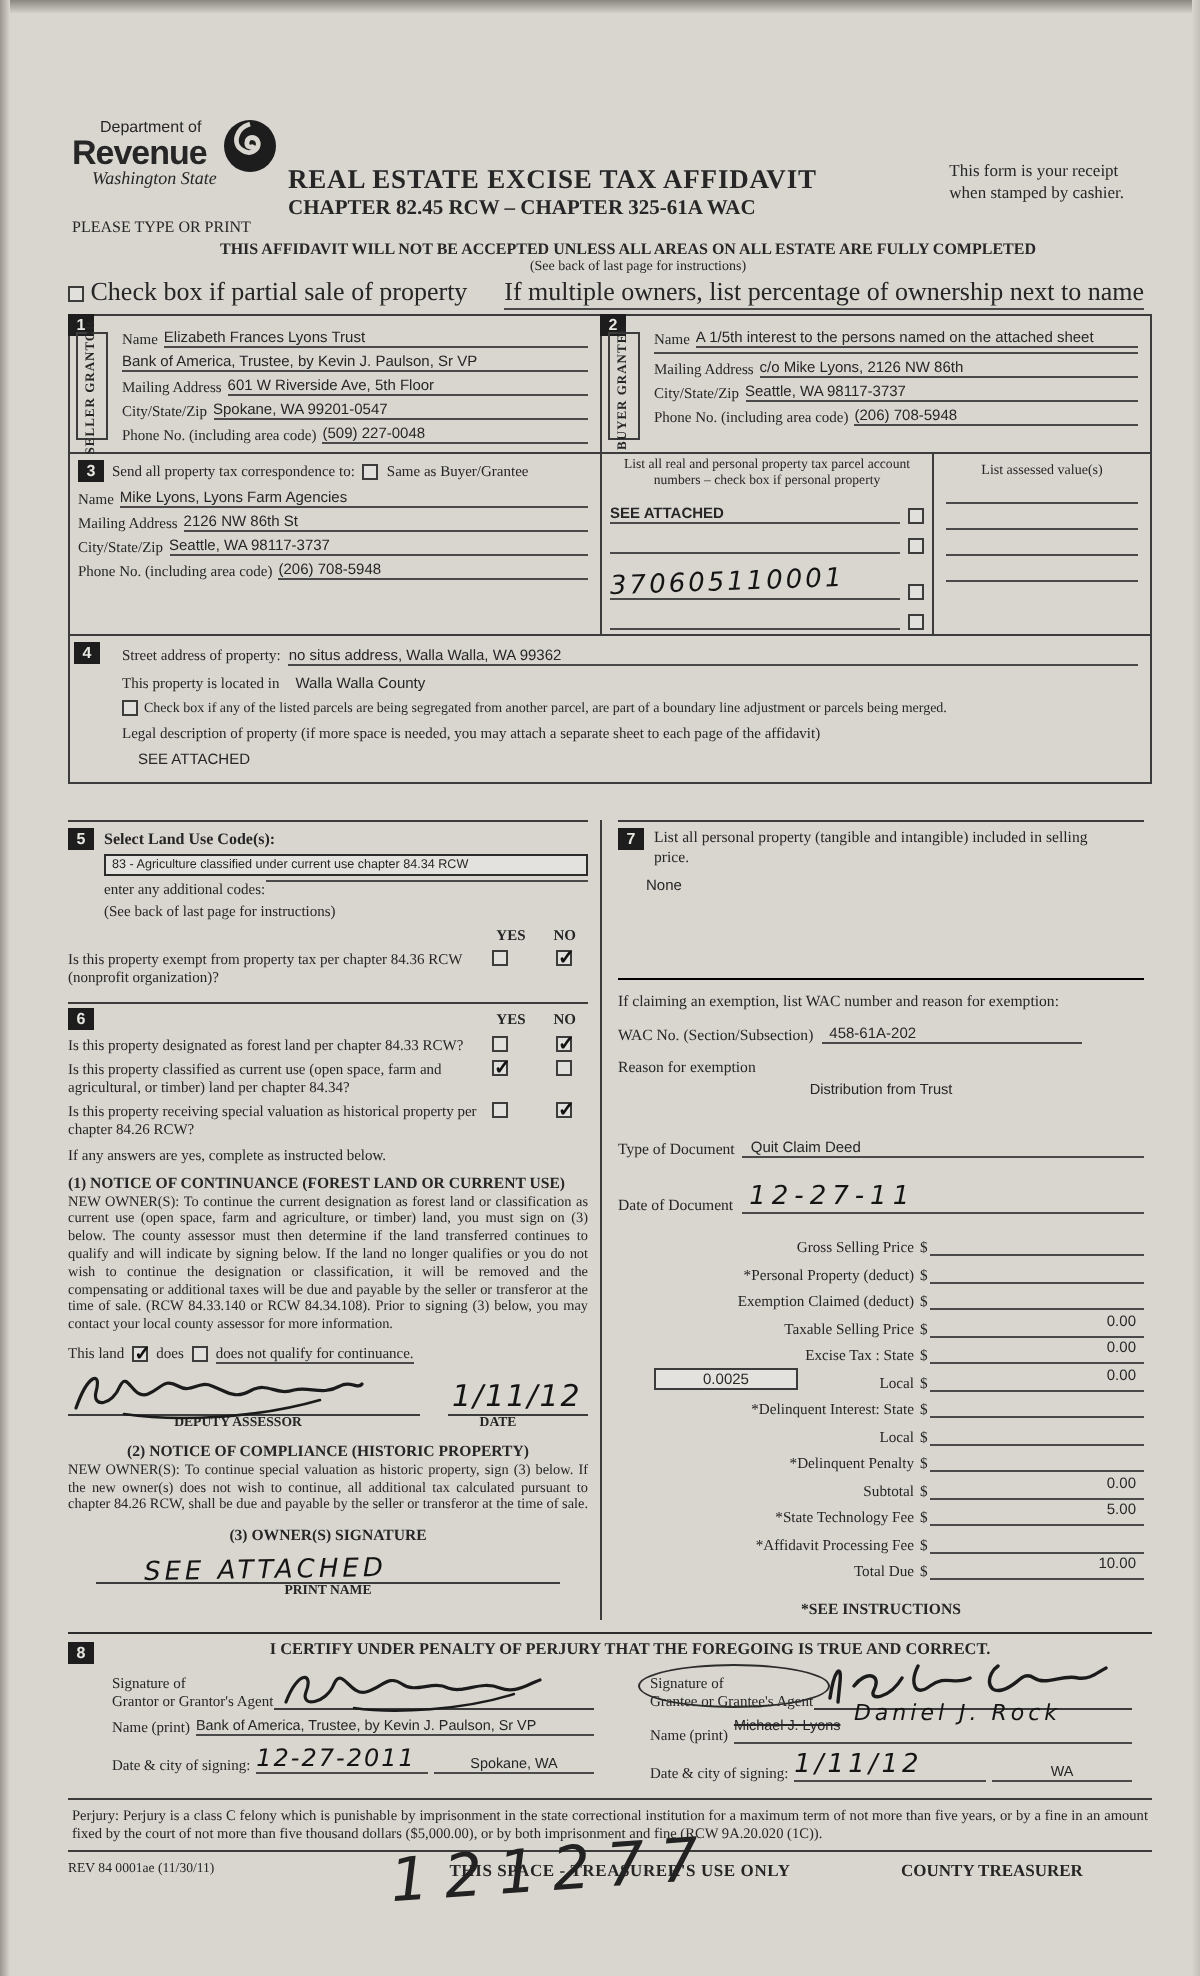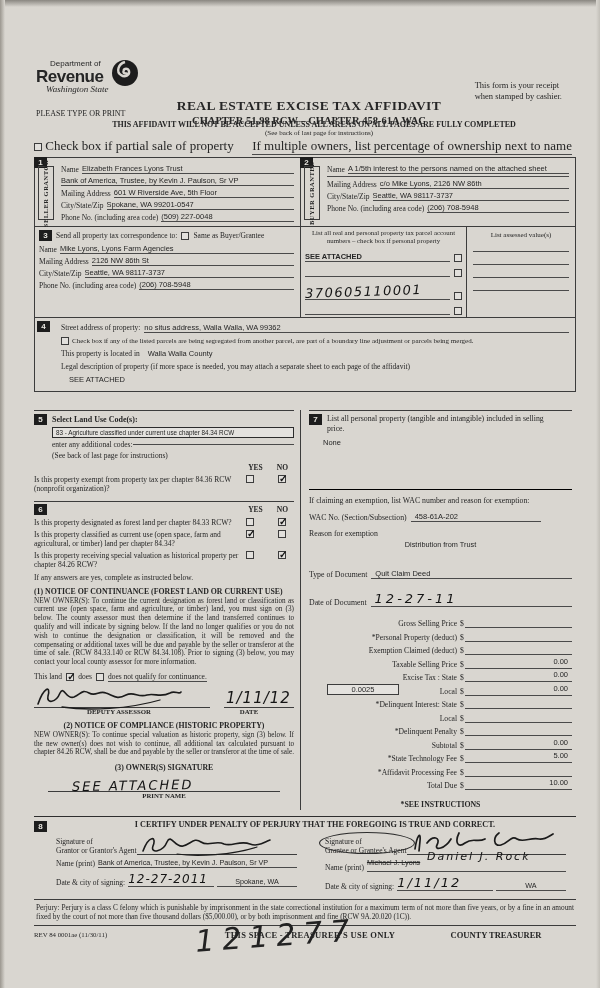--- a/index.html
+++ b/index.html
@@ -20,21 +20,21 @@
 
   
   .hdr { position:relative; height:78px; }
   .logo { position:absolute; left:2px; top:0; width:150px; }
   .logo-row { display:flex; align-items:flex-start; }
   .logo-text { line-height:1; }
   .logo-dept { font-size:8px; font-family:"Liberation Sans",sans-serif; margin-left:14px; }
   .logo-rev { font-size:17px; font-weight:bold; font-family:"Liberation Sans",sans-serif; letter-spacing:-0.5px; }
   .logo-state { font-size:9px; font-style:italic; margin-left:10px; }
   .logo-mark { width:30px; height:30px; margin-left:2px; margin-top:-2px; }
-  .hdr-center { position:absolute; left:110px; top:38px; width:330px; text-align:center; }
+  .hdr-center { position:absolute; left:110px; top:22px; width:330px; text-align:left; }
   .hdr-title { font-size:13.5px; font-weight:bold; letter-spacing:0.4px; }
   .hdr-sub { font-size:10.5px; font-weight:bold; margin-top:1px; }
   .hdr-receipt { position:absolute; right:14px; top:20px; font-size:8.5px; line-height:1.25; }
   .type-print { position:absolute; left:2px; top:49px; font-size:8px; }
   .hdr-warning { position:absolute; left:40px; top:60px; width:480px; text-align:center;
     font-size:8px; font-weight:bold; }
   .hdr-seeback { position:absolute; left:120px; top:69px; width:330px; text-align:center; font-size:7px; }
 
   
   .cb { display:inline-block; width:8px; height:8px; border:1px solid #3c3c3c;
@@ -42,21 +42,21 @@
   .cb[data-checked="true"]::after { content:"✓"; position:absolute; left:0px; top:-3px;
     font-size:10px; font-weight:bold; color:#111; }
   .chip { display:inline-flex; justify-content:center; align-items:center;
     width:13px; height:11px; background:#1d1d1d; color:#e8e6e0;
     font-size:8px; font-weight:bold; font-family:"Liberation Sans",sans-serif; flex:none; }
   .fill { font-family:"Liberation Sans",sans-serif; font-size:7.5px; }
   .uline { border-bottom:1px solid #4a4a4a; }
   .hand { font-family:"DejaVu Sans",sans-serif; font-style:italic; color:#141414; }
   .lbl { font-size:7.5px; }
   .small { font-size:7px; }
-  .flexline { display:flex; align-items:center; }
+  .flexline { display:flex; align-items:flex-start; }
   .grow { flex:1; }
 
   
   .prebox-row { display:flex; justify-content:space-between; font-size:13px; margin-bottom:2px; }
   .parties { display:flex; }
   .pbox { border:1px solid #3c3c3c; position:relative; padding:4px 6px 3px 26px; height:70px; }
   .pbox.left { width:266px; border-right:none; }
   .pbox.right { width:276px; }
   .side-label { position:absolute; left:3px; top:8px; width:16px; height:54px;
     border:1px solid #3c3c3c; display:flex; align-items:center; justify-content:center; }
@@ -193,26 +193,26 @@
             <div class="logo-state">Washington State</div>
           </div>
           <svg class="logo-mark" viewBox="0 0 30 30">
             <circle cx="15" cy="15" r="13" fill="#1d1d1d"></circle>
             <path d="M15 4 C8 6 6 14 11 17 C15 20 20 17 19 13 C18 10 14 10 13.5 13 C13 15.5 16 16.5 17 14.5" stroke="#d9d6d0" stroke-width="2.4" fill="none"></path>
           </svg>
         </div>
       </div>
       <div class="hdr-center">
         <div class="hdr-title">REAL ESTATE EXCISE TAX AFFIDAVIT</div>
-        <div class="hdr-sub">CHAPTER 51.98 RCW – CHAPTER 458-61A WAC</div>
+        <div class="hdr-sub">CHAPTER 82.45 RCW – CHAPTER 325-61A WAC</div>
       </div>
       <div class="hdr-receipt" style="white-space:pre-line">This form is your receipt
 when stamped by cashier.</div>
       <div class="type-print">PLEASE TYPE OR PRINT</div>
-      <div class="hdr-warning">THIS AFFIDAVIT WILL NOT BE ACCEPTED UNLESS ALL AREAS ON ALL PAGES ARE FULLY COMPLETED</div>
+      <div class="hdr-warning">THIS AFFIDAVIT WILL NOT BE ACCEPTED UNLESS ALL AREAS ON ALL ESTATE ARE FULLY COMPLETED</div>
       <div class="hdr-seeback">(See back of last page for instructions)</div>
     </div>
 
     <div class="prebox-row">
       <span>
         <span class="cb" data-checked="false"></span>
         <span>Check box if partial sale of property</span>
       </span>
       <span class="uline" style="margin-right:4px;">If multiple owners, list percentage of ownership next to name</span>
     </div>
@@ -324,26 +324,26 @@
     </div>
 
     <div class="band4">
       <span class="chip">4</span>
       <div class="b4-inner">
         <div class="b4-row">
             <span style="white-space:nowrap;margin-right:4px;">Street address of property:</span>
           <span class="val uline grow fill">no situs address, Walla Walla, WA 99362</span>
           </div>
         <div class="b4-row" style="margin-top:4px;">
+            <span style="margin-right:8px;">This property is located in</span>
+          <span class="fill">Walla Walla County</span>
+          </div>
+        <div class="b4-row" style="margin-top:4px;">
             <span class="cb" style="margin-right:3px;flex:none;" data-checked="false"></span>
           <span class="small">Check box if any of the listed parcels are being segregated from another parcel, are part of a boundary line adjustment or parcels being merged.</span>
-          </div>
-        <div class="b4-row" style="margin-top:4px;">
-            <span style="margin-right:8px;">This property is located in</span>
-          <span class="fill">Walla Walla County</span>
           </div>
         <div class="b4-row" style="margin-top:4px;">
             <span>Legal description of property (if more space is needed, you may attach a separate sheet to each page of the affidavit)</span>
           </div>
         <div class="b4-row" style="margin-top:4px;margin-left:8px;">
             <span class="fill">SEE ATTACHED</span>
           </div>
       </div>
     </div>
 

